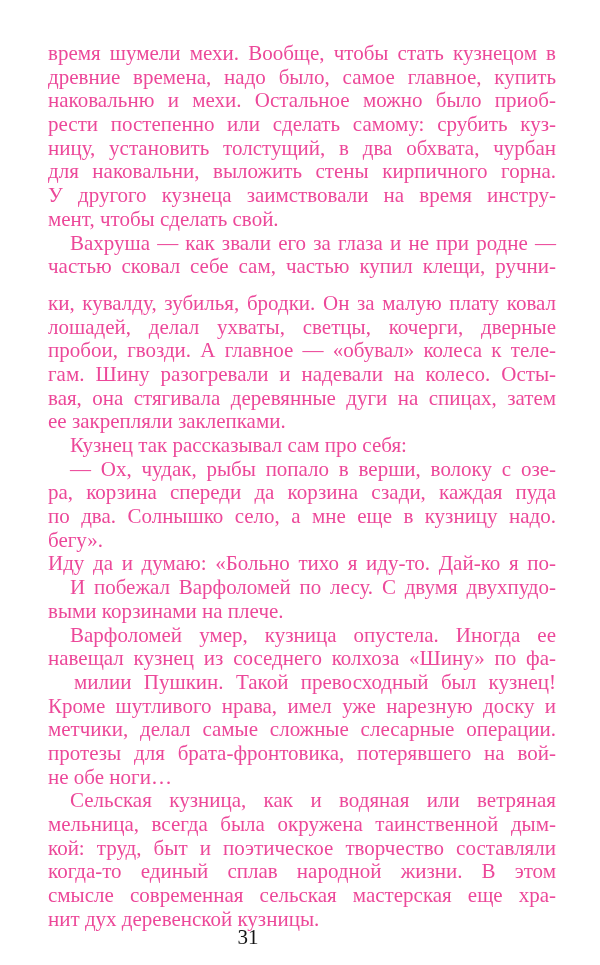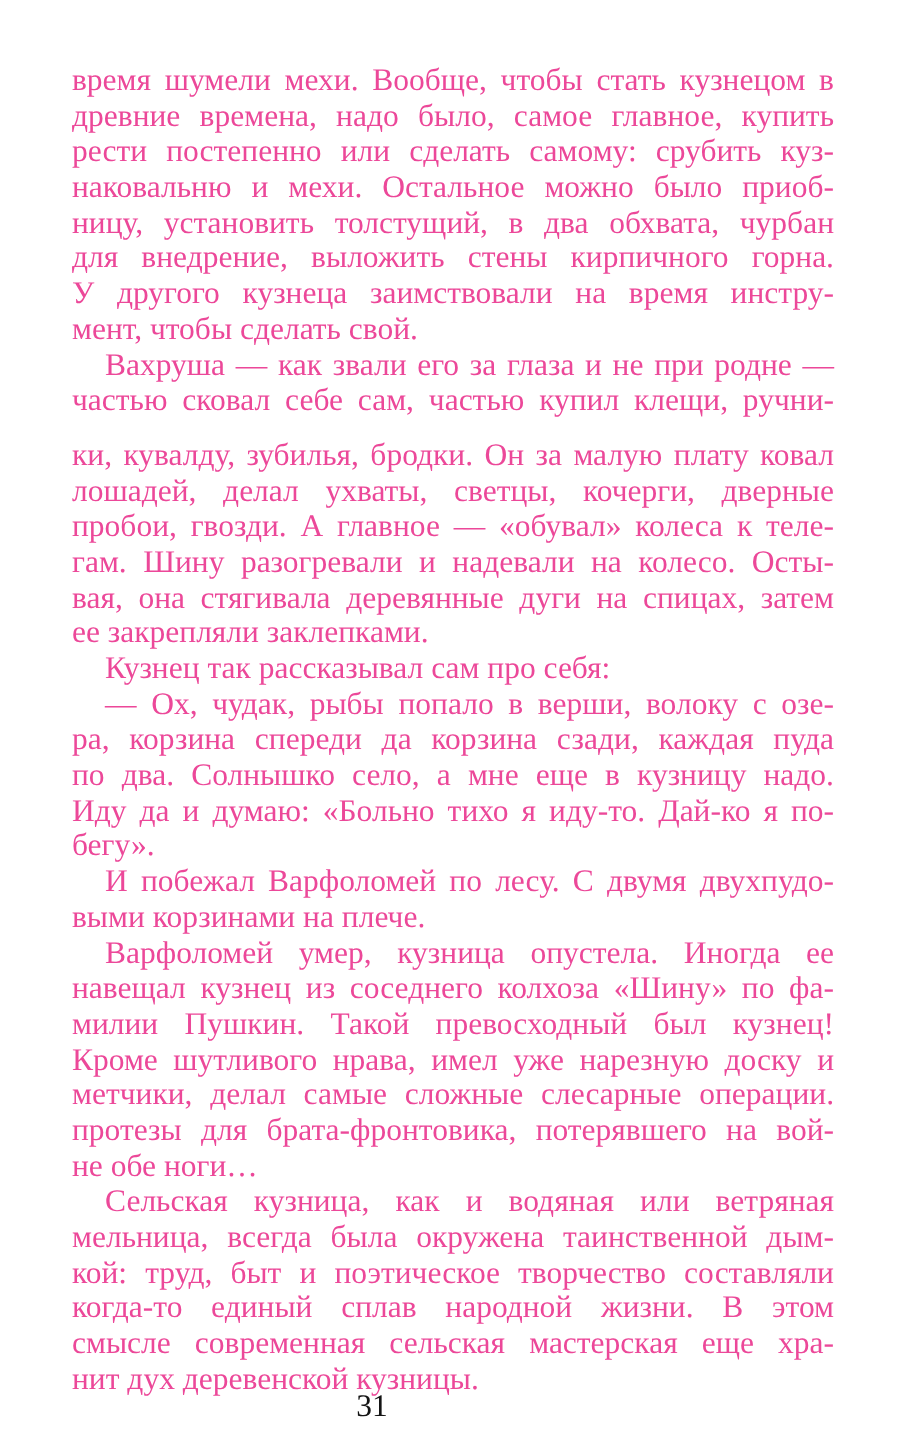--- a/index.html
+++ b/index.html
@@ -11,45 +11,45 @@
   .ln.ind { padding-left: 22px; }
   .pagenum { position: absolute; left: 0; width: 496px; top: 925px; text-align: center;
     font-family: "Liberation Serif", "DejaVu Serif", serif; font-size: 21px; color: #141414; }
 </style>
 </head>
 <body>
 
 <div class="page" id="body">
     <span class="ln" style="display: block;">время шумели мехи. Вообще, чтобы стать кузнецом в</span>
     <span class="ln" style="display: block;">древние времена, надо было, самое главное, купить</span>
+    <span class="ln" style="display: block;">наковальню и мехи. Остальное можно было приоб-</span>
     <span class="ln" style="display: block;">рести постепенно или сделать самому: срубить куз-</span>
-    <span class="ln" style="display: block;">наковальню и мехи. Остальное можно было приоб-</span>
     <span class="ln" style="display: block;">ницу, установить толстущий, в два обхвата, чурбан</span>
-    <span class="ln" style="display: block;">для внедрение, выложить стены кирпичного горна.</span>
+    <span class="ln" style="display: block;">для наковальни, выложить стены кирпичного горна.</span>
     <span class="ln" style="display: block;">У другого кузнеца заимствовали на время инстру-</span>
     <span class="ln last" style="display: block;">мент, чтобы сделать свой.</span>
     <span class="ln ind" style="display: block;">Вахруша — как звали его за глаза и не при родне —</span>
     <span class="ln" style="display: block;">частью сковал себе сам, частью купил клещи, ручни-</span>
     <span class="ln" style="display: block; margin-top: 13px;">ки, кувалду, зубилья, бродки. Он за малую плату ковал</span>
     <span class="ln" style="display: block;">лошадей, делал ухваты, светцы, кочерги, дверные</span>
     <span class="ln" style="display: block;">пробои, гвозди. А главное — «обувал» колеса к теле-</span>
     <span class="ln" style="display: block;">гам. Шину разогревали и надевали на колесо. Осты-</span>
     <span class="ln" style="display: block;">вая, она стягивала деревянные дуги на спицах, затем</span>
     <span class="ln last" style="display: block;">ее закрепляли заклепками.</span>
     <span class="ln ind last" style="display: block;">Кузнец так рассказывал сам про себя:</span>
     <span class="ln ind" style="display: block;">— Ох, чудак, рыбы попало в верши, волоку с озе-</span>
     <span class="ln" style="display: block;">ра, корзина спереди да корзина сзади, каждая пуда</span>
     <span class="ln" style="display: block;">по два. Солнышко село, а мне еще в кузницу надо.</span>
+    <span class="ln last" style="display: block;">бегу».</span>
     <span class="ln" style="display: block;">Иду да и думаю: «Больно тихо я иду-то. Дай-ко я по-</span>
-    <span class="ln last" style="display: block;">бегу».</span>
     <span class="ln ind" style="display: block;">И побежал Варфоломей по лесу. С двумя двухпудо-</span>
     <span class="ln last" style="display: block;">выми корзинами на плече.</span>
     <span class="ln ind" style="display: block;">Варфоломей умер, кузница опустела. Иногда ее</span>
     <span class="ln" style="display: block;">навещал кузнец из соседнего колхоза «Шину» по фа-</span>
-    <span class="ln" style="display: block;">милии Пушкин. Такой превосходный был кузнец!</span>
+    <span class="ln" style="display: block; margin-left: 26px;">милии Пушкин. Такой превосходный был кузнец!</span>
     <span class="ln" style="display: block;">Кроме шутливого нрава, имел уже нарезную доску и</span>
     <span class="ln" style="display: block;">метчики, делал самые сложные слесарные операции.</span>
     <span class="ln" style="display: block;">протезы для брата-фронтовика, потерявшего на вой-</span>
     <span class="ln last" style="display: block;">не обе ноги…</span>
     <span class="ln ind" style="display: block;">Сельская кузница, как и водяная или ветряная</span>
     <span class="ln" style="display: block;">мельница, всегда была окружена таинственной дым-</span>
     <span class="ln" style="display: block;">кой: труд, быт и поэтическое творчество составляли</span>
     <span class="ln" style="display: block;">когда-то единый сплав народной жизни. В этом</span>
     <span class="ln" style="display: block;">смысле современная сельская мастерская еще хра-</span>
     <span class="ln last" style="display: block;">нит дух деревенской кузницы.</span>

